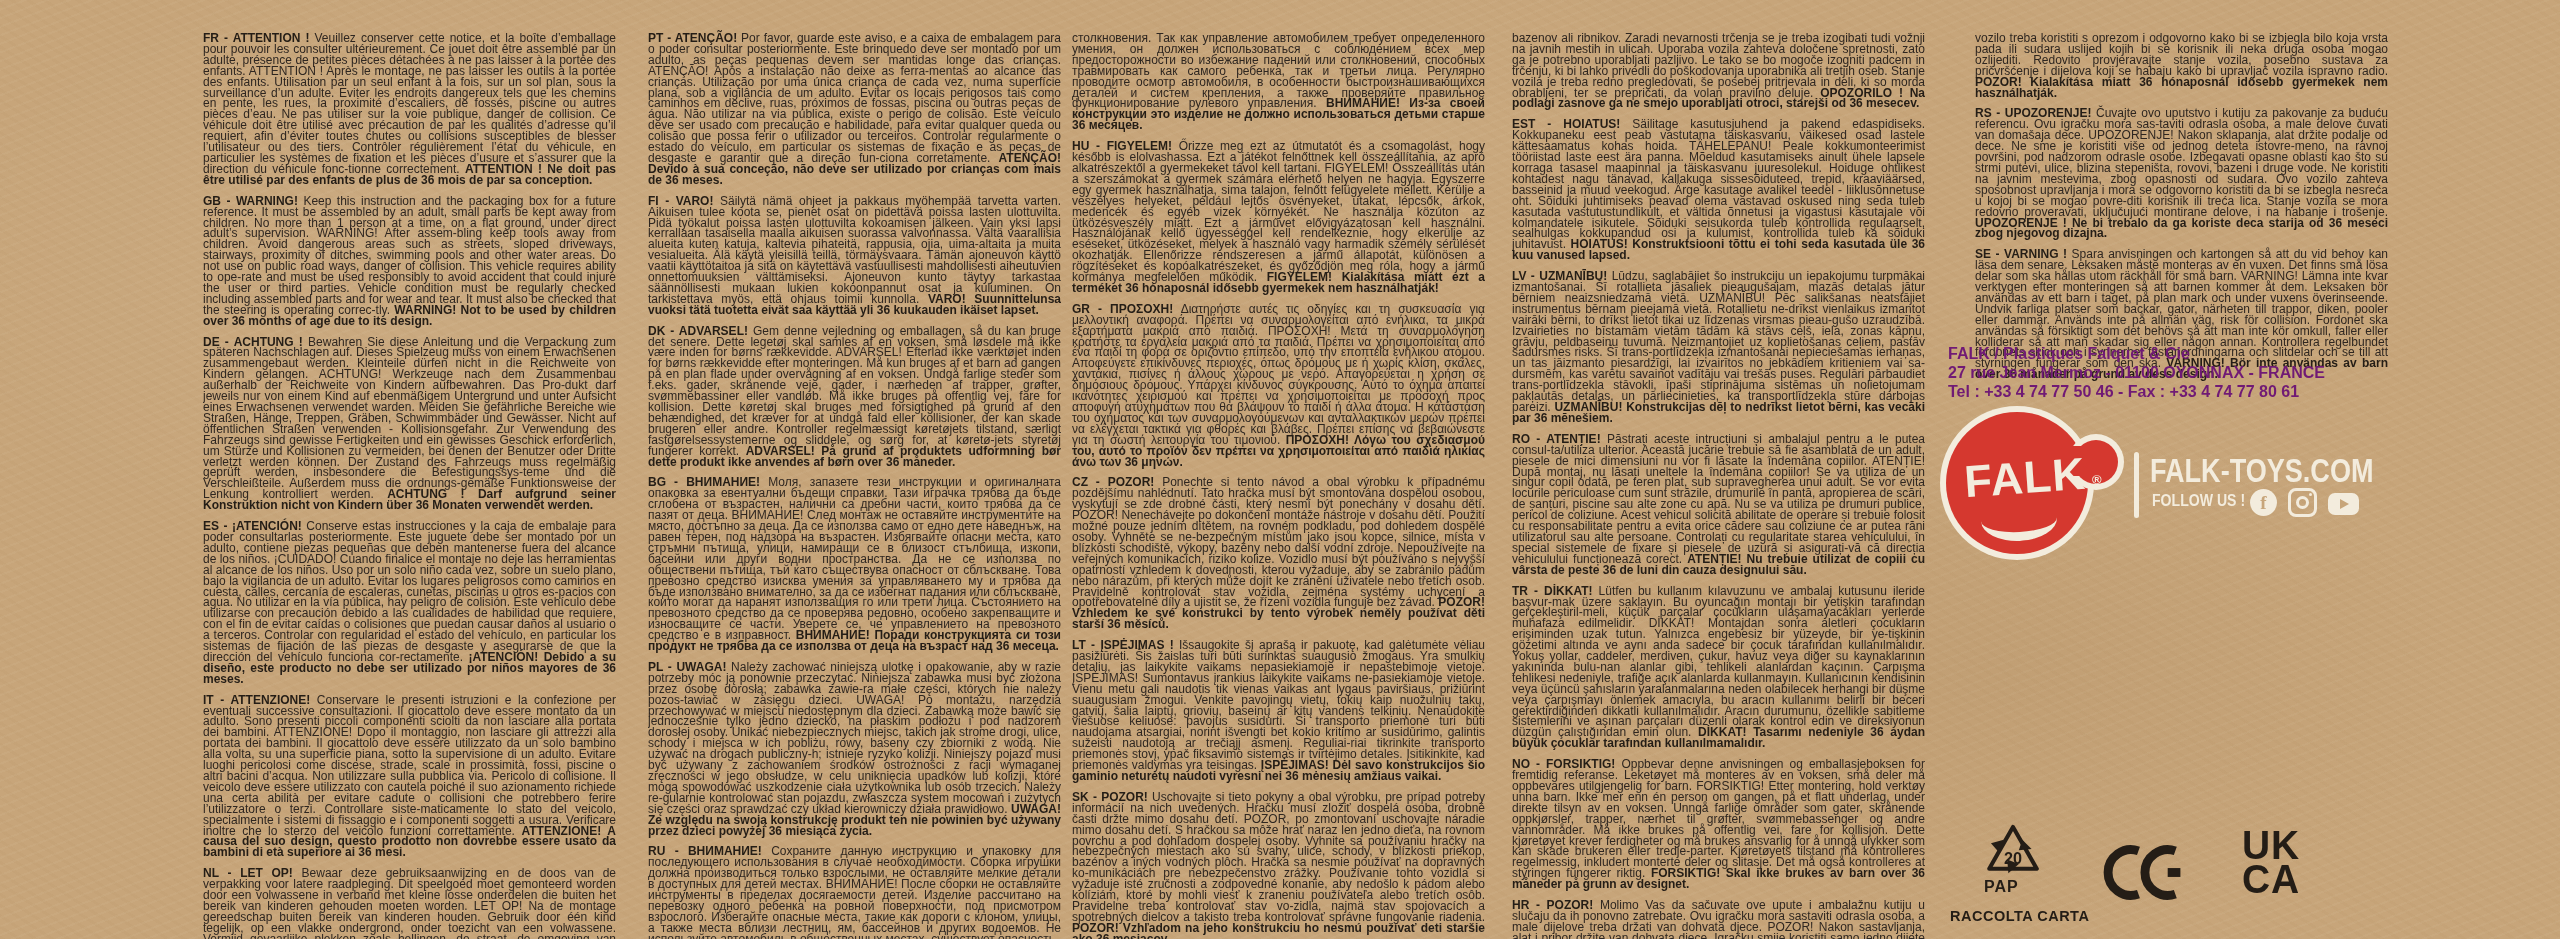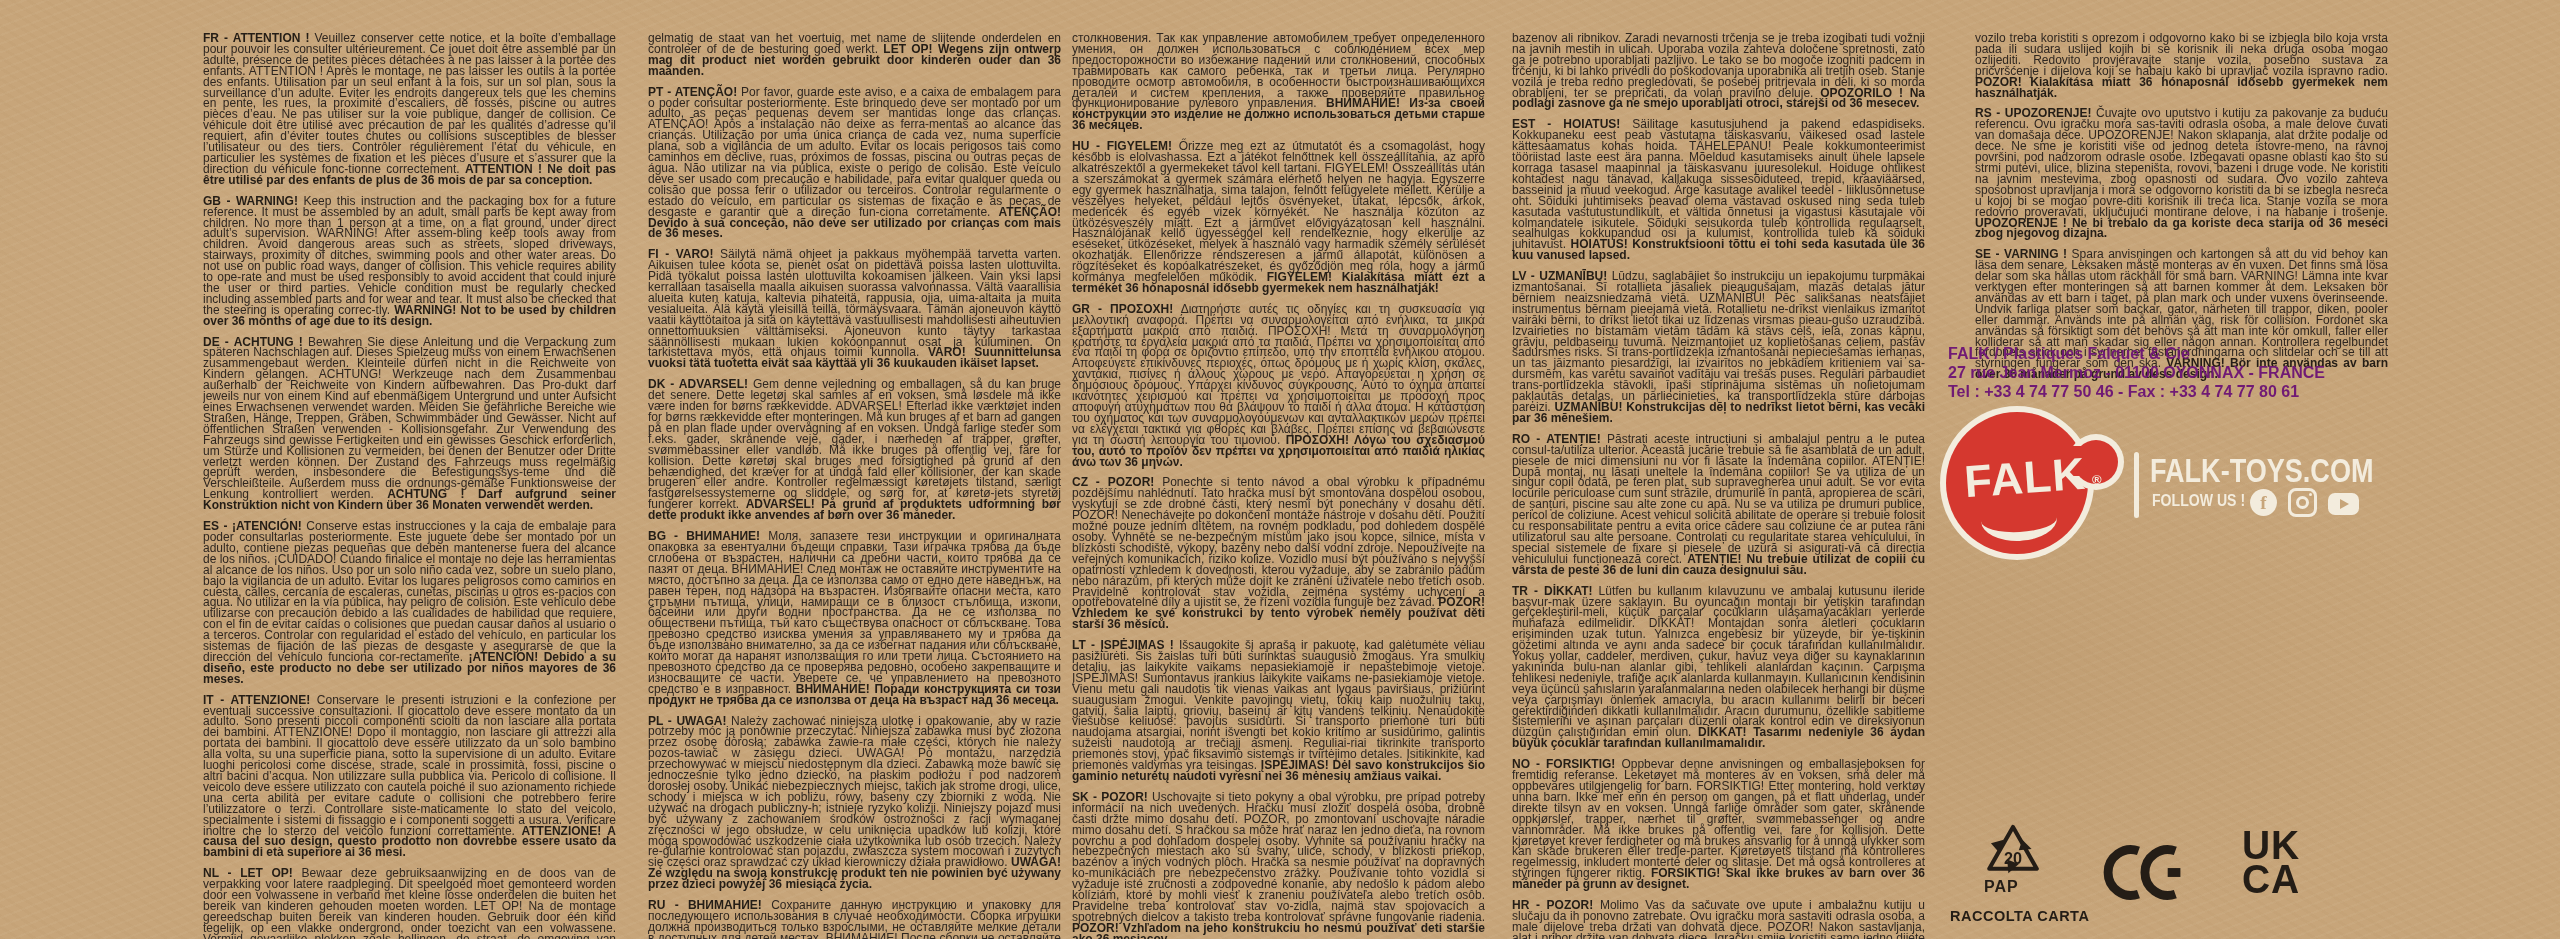--- a/index.html
+++ b/index.html
@@ -64,21 +64,20 @@
 <div class="col c1">
   <p><b>FR - ATTENTION !</b> <span>Veuillez conserver cette notice, et la boîte d’emballage pour pouvoir les consulter ultérieurement. Ce jouet doit être assemblé par un adulte, présence de petites pièces détachées à ne pas laisser à la portée des enfants. ATTENTION ! Après le montage, ne pas laisser les outils à la portée des enfants. Utilisation par un seul enfant à la fois, sur un sol plan, sous la surveillance d’un adulte. Eviter les endroits dangereux tels que les chemins en pente, les rues, la proximité d’escaliers, de fossés, piscine ou autres pièces d’eau. Ne pas utiliser sur la voie publique, danger de collision. Ce véhicule doit être utilisé avec précaution de par les qualités d’adresse qu’il requiert, afin d’éviter toutes chutes ou collisions susceptibles de blesser l’utilisateur ou des tiers. Contrôler régulièrement l’état du véhicule, en particulier les systèmes de fixation et les pièces d’usure et s’assurer que la direction du véhicule fonc-tionne correctement.</span> <b>ATTENTION ! Ne doit pas être utilisé par des enfants de plus de 36 mois de par sa conception.</b></p>
   <p><b>GB - WARNING!</b> <span>Keep this instruction and the packaging box for a future reference. It must be assembled by an adult, small parts be kept away from children. No more than 1 person at a time, on a flat ground, under direct adult’s supervision. WARNING! After assem-bling keep tools away from children. Avoid dangerous areas such as streets, sloped driveways, stairways, proximity of ditches, swimming pools and other water areas. Do not use on public road ways, danger of collision. This vehicle requires ability to ope-rate and must be used responsibly to avoid accident that could injure the user or third parties. Vehicle condition must be regularly checked including assembled parts and for wear and tear. It must also be checked that the steering is operating correc-tly.</span> <b>WARNING! Not to be used by children over 36 months of age due to its design.</b></p>
   <p><b>DE - ACHTUNG !</b> <span>Bewahren Sie diese Anleitung und die Verpackung zum späteren Nachschlagen auf. Dieses Spielzeug muss von einem Erwachsenen zusammengebaut werden. Kleinteile dürfen nicht in die Reichweite von Kindern gelangen. ACHTUNG! Werkzeuge nach dem Zusammenbau außerhalb der Reichweite von Kindern aufbewahren. Das Pro-dukt darf jeweils nur von einem Kind auf ebenmäßigem Untergrund und unter Aufsicht eines Erwachsenen verwendet warden. Meiden Sie gefährliche Bereiche wie Straßen, Hänge, Treppen, Gräben, Schwimmbäder und Gewässer. Nicht auf öffentlichen Straßen verwenden - Kollisionsgefahr. Zur Verwendung des Fahrzeugs sind gewisse Fertigkeiten und ein gewisses Geschick erforderlich, um Stürze und Kollisionen zu vermeiden, bei denen der Benutzer oder Dritte verletzt werden können. Der Zustand des Fahrzeugs muss regelmäßig geprüft werden, insbesondere die Befestigungssys-teme und die Verschleißteile. Außerdem muss die ordnungs-gemäße Funktionsweise der Lenkung kontrolliert werden.</span> <b>ACHTUNG ! Darf aufgrund seiner Konstruktion nicht von Kindern über 36 Monaten verwendet werden.</b></p>
   <p><b>ES - ¡ATENCIÓN!</b> <span>Conserve estas instrucciones y la caja de embalaje para poder consultarlas posteriormente. Este juguete debe ser montado por un adulto, contiene piezas pequeñas que deben mantenerse fuera del alcance de los niños. ¡CUIDADO! Cuando finalice el montaje no deje las herramientas al alcance de los niños. Uso por un solo niño cada vez, sobre un suelo plano, bajo la vigilancia de un adulto. Evitar los lugares peligrosos como caminos en cuesta, calles, cercanía de escaleras, cunetas, piscinas u otros es-pacios con agua. No utilizar en la vía pública, hay peligro de colisión. Este vehículo debe utilizarse con precaución debido a las cualidades de habilidad que requiere, con el fin de evitar caídas o colisiones que puedan causar daños al usuario o a terceros. Controlar con regularidad el estado del vehículo, en particular los sistemas de fijación de las piezas de desgaste y asegurarse de que la dirección del vehículo funciona cor-rectamente.</span> <b>¡ATENCIÓN! Debido a su diseño, este producto no debe ser utilizado por niños mayores de 36 meses.</b></p>
   <p><b>IT - ATTENZIONE!</b> <span>Conservare le presenti istruzioni e la confezione per eventuali successive consultazioni. Il giocattolo deve essere montato da un adulto. Sono presenti piccoli componenti sciolti da non lasciare alla portata dei bambini. ATTENZIONE! Dopo il montaggio, non lasciare gli attrezzi alla portata dei bambini. Il giocattolo deve essere utilizzato da un solo bambino alla volta, su una superficie piana, sotto la supervisione di un adulto. Evitare luoghi pericolosi come discese, strade, scale in prossimità, fossi, piscine o altri bacini d’acqua. Non utilizzare sulla pubblica via. Pericolo di collisione. Il veicolo deve essere utilizzato con cautela poiché il suo azionamento richiede una certa abilità per evitare cadute o collisioni che potrebbero ferire l’utilizzatore o terzi. Controllare siste-maticamente lo stato del veicolo, specialmente i sistemi di fissaggio e i componenti soggetti a usura. Verificare inoltre che lo sterzo del veicolo funzioni correttamente.</span> <b>ATTENZIONE! A causa del suo design, questo prodotto non dovrebbe essere usato da bambini di età superiore ai 36 mesi.</b></p>
   <p><b>NL - LET OP!</b> <span>Bewaar deze gebruiksaanwijzing en de doos van de verpakking voor latere raadpleging. Dit speelgoed moet gemonteerd worden door een volwassene in verband met kleine losse onderdelen die buiten het bereik van kinderen gehouden moeten worden. LET OP! Na de montage gereedschap buiten bereik van kinderen houden. Gebruik door één kind tegelijk, op een vlakke ondergrond, onder toezicht van een volwassene. Vermijd gevaarlijke plekken zoals hellingen, de straat, de omgeving van trappen, sloten, zwembad of andere wateren. Niet op de openbare weg gebruiken, aanrijdingsgevaar. Dit voertuig moet op verantwoorde wijze bestuurd worden door een persoon die over de benodigde behendigheid beschikt, om valpartijen of botsingen die de gebruiker of der-den zouden kunnen verwonden te voorkomen. Controleer re-</span></p>
 </div>
 
 <div class="col c2">
-  <p><span>gelmatig de staat van het voertuig, met name de slijtende onderdelen en controleer of de de besturing goed werkt.</span> <b>LET OP! Wegens zijn ontwerp mag dit product niet worden gebruikt door kinderen ouder dan 36 maanden.</b></p>
   <p><b>PT - ATENÇÃO!</b> <span>Por favor, guarde este aviso, e a caixa de embalagem para o poder consultar posteriormente. Este brinquedo deve ser montado por um adulto, as peças pequenas devem ser mantidas longe das crianças. ATENÇÃO! Após a instalação não deixe as ferra-mentas ao alcance das crianças. Utilização por uma única criança de cada vez, numa superfície plana, sob a vigilância de um adulto. Evitar os locais perigosos tais como caminhos em declive, ruas, próximos de fossas, piscina ou outras peças de água. Não utilizar na via pública, existe o perigo de colisão. Este veículo deve ser usado com precaução e habilidade, para evitar qualquer queda ou colisão que possa ferir o utilizador ou terceiros. Controlar regularmente o estado do veículo, em particular os sistemas de fixação e as peças de desgaste e garantir que a direção fun-ciona corretamente.</span> <b>ATENÇÃO! Devido à sua conceção, não deve ser utilizado por crianças com mais de 36 meses.</b></p>
   <p><b>FI - VARO!</b> <span>Säilytä nämä ohjeet ja pakkaus myöhempää tarvetta varten. Aikuisen tulee koota se, pienet osat on pidettävä poissa lasten ulottuvilta. Pidä työkalut poissa lasten ulottuvilta kokoamisen jälkeen. Vain yksi lapsi kerrallaan tasaisella maalla aikuisen suorassa valvonnassa. Vältä vaarallisia alueita kuten katuja, kaltevia pihateitä, rappusia, ojia, uima-altaita ja muita vesialueita. Älä käytä yleisillä teillä, törmäysvaara. Tämän ajoneuvon käyttö vaatii käyttötaitoa ja sitä on käytettävä vastuullisesti mahdollisesti aiheutuvien onnettomuuksien välttämiseksi. Ajoneuvon kunto täytyy tarkastaa säännöllisesti mukaan lukien kokoonpannut osat ja kuluminen. On tarkistettava myös, että ohjaus toimii kunnolla.</span> <b>VARO! Suunnittelunsa vuoksi tätä tuotetta eivät saa käyttää yli 36 kuukauden ikäiset lapset.</b></p>
   <p><b>DK - ADVARSEL!</b> <span>Gem denne vejledning og emballagen, så du kan bruge det senere. Dette legetøj skal samles af en voksen, små løsdele må ikke være inden for børns rækkevidde. ADVARSEL! Efterlad ikke værktøjet inden for børns rækkevidde efter monteringen. Må kun bruges af et barn ad gangen på en plan flade under overvågning af en voksen. Undgå farlige steder som f.eks. gader, skrånende veje, gader, i nærheden af trapper, grøfter, svømmebassiner eller vandløb. Må ikke bruges på offentlig vej, fare for kollision. Dette køretøj skal bruges med forsigtighed på grund af den behændighed, det kræver for at undgå fald eller kollisioner, der kan skade brugeren eller andre. Kontroller regelmæssigt køretøjets tilstand, særligt fastgørelsessystemerne og sliddele, og sørg for, at køretø-jets styretøj fungerer korrekt.</span> <b>ADVARSEL! På grund af produktets udformning bør dette produkt ikke anvendes af børn over 36 måneder.</b></p>
   <p><b>BG - ВНИМАНИЕ!</b> <span>Моля, запазете тези инструкции и оригиналната опаковка за евентуални бъдещи справки. Тази играчка трябва да бъде сглобена от възрастен, налични са дребни части, които трябва да се пазят от деца. ВНИМАНИЕ! След монтаж не оставяйте инструментите на място, достъпно за деца. Да се използва само от едно дете наведнъж, на равен терен, под надзора на възрастен. Избягвайте опасни места, като стръмни пътища, улици, намиращи се в близост стълбища, изкопи, басейни или други водни пространства. Да не се използва по обществени пътища, тъй като съществува опасност от сблъскване. Това превозно средство изисква умения за управляването му и трябва да бъде използвано внимателно, за да се избегнат падания или сблъскване, които могат да наранят използващия го или трети лица. Състоянието на превозното средство да се проверява редовно, особено закрепващите и износващите се части. Уверете се, че управлението на превозното средство е в изправност.</span> <b>ВНИМАНИЕ! Поради конструкцията си този продукт не трябва да се използва от деца на възраст над 36 месеца.</b></p>
   <p><b>PL - UWAGA!</b> <span>Należy zachować niniejszą ulotkę i opakowanie, aby w razie potrzeby móc ją ponownie przeczytać. Niniejsza zabawka musi być złożona przez osobę dorosłą; zabawka zawie-ra małe części, których nie należy pozos-tawiać w zasięgu dzieci. UWAGA! Po montażu, narzędzia przechowywać w miejscu niedostępnym dla dzieci. Zabawką może bawić się jednocześnie tylko jedno dziecko, na płaskim podłożu i pod nadzorem dorosłej osoby. Unikać niebezpiecznych miejsc, takich jak strome drogi, ulice, schody i miejsca w ich pobliżu, rowy, baseny czy zbiorniki z wodą. Nie używać na drogach publiczny-h; istnieje ryzyko kolizji. Niniejszy pojazd musi być używany z zachowaniem środków ostrożności z racji wymaganej zręczności w jego obsłudze, w celu uniknięcia upadków lub kolizji, które mogą spowodować uszkodzenie ciała użytkownika lub osób trzecich. Należy re-gularnie kontrolować stan pojazdu, zwłaszcza system mocowań i zużytych się części oraz sprawdzać czy układ kierowniczy działa prawidłowo.</span> <b>UWAGA! Ze względu na swoją konstrukcję produkt ten nie powinien być używany przez dzieci powyżej 36 miesiąca życia.</b></p>
   <p><b>RU - ВНИМАНИЕ!</b> <span>Сохраните данную инструкцию и упаковку для последующего использования в случае необходимости. Сборка игрушки должна производиться только взрослыми, не оставляйте мелкие детали в доступных для детей местах. ВНИМАНИЕ! После сборки не оставляйте инструменты в пределах досягаемости детей. Изделие рассчитано на перевозку одного ребенка на ровной поверхности, под присмотром взрослого. Избегайте опасные места, такие как дороги с клоном, улицы, а также места вблизи лестниц, ям, бассейнов и других водоемов. Не используйте автомобиль в общественных местах, существует опасность</span></p>
 </div>
 
 <div class="col c3">
   <p><span>столкновения. Так как управление автомобилем требует определенного умения, он должен использоваться с соблюдением всех мер предосторожности во избежание падений или столкновений, способных травмировать как самого ребенка, так и третьи лица. Регулярно проводите осмотр автомобиля, в особенности быстроизнашивающихся деталей и систем крепления, а также проверяйте правильное функционирование рулевого управления.</span> <b>ВНИМАНИЕ! Из-за своей конструкции это изделие не должно использоваться детьми старше 36 месяцев.</b></p>

